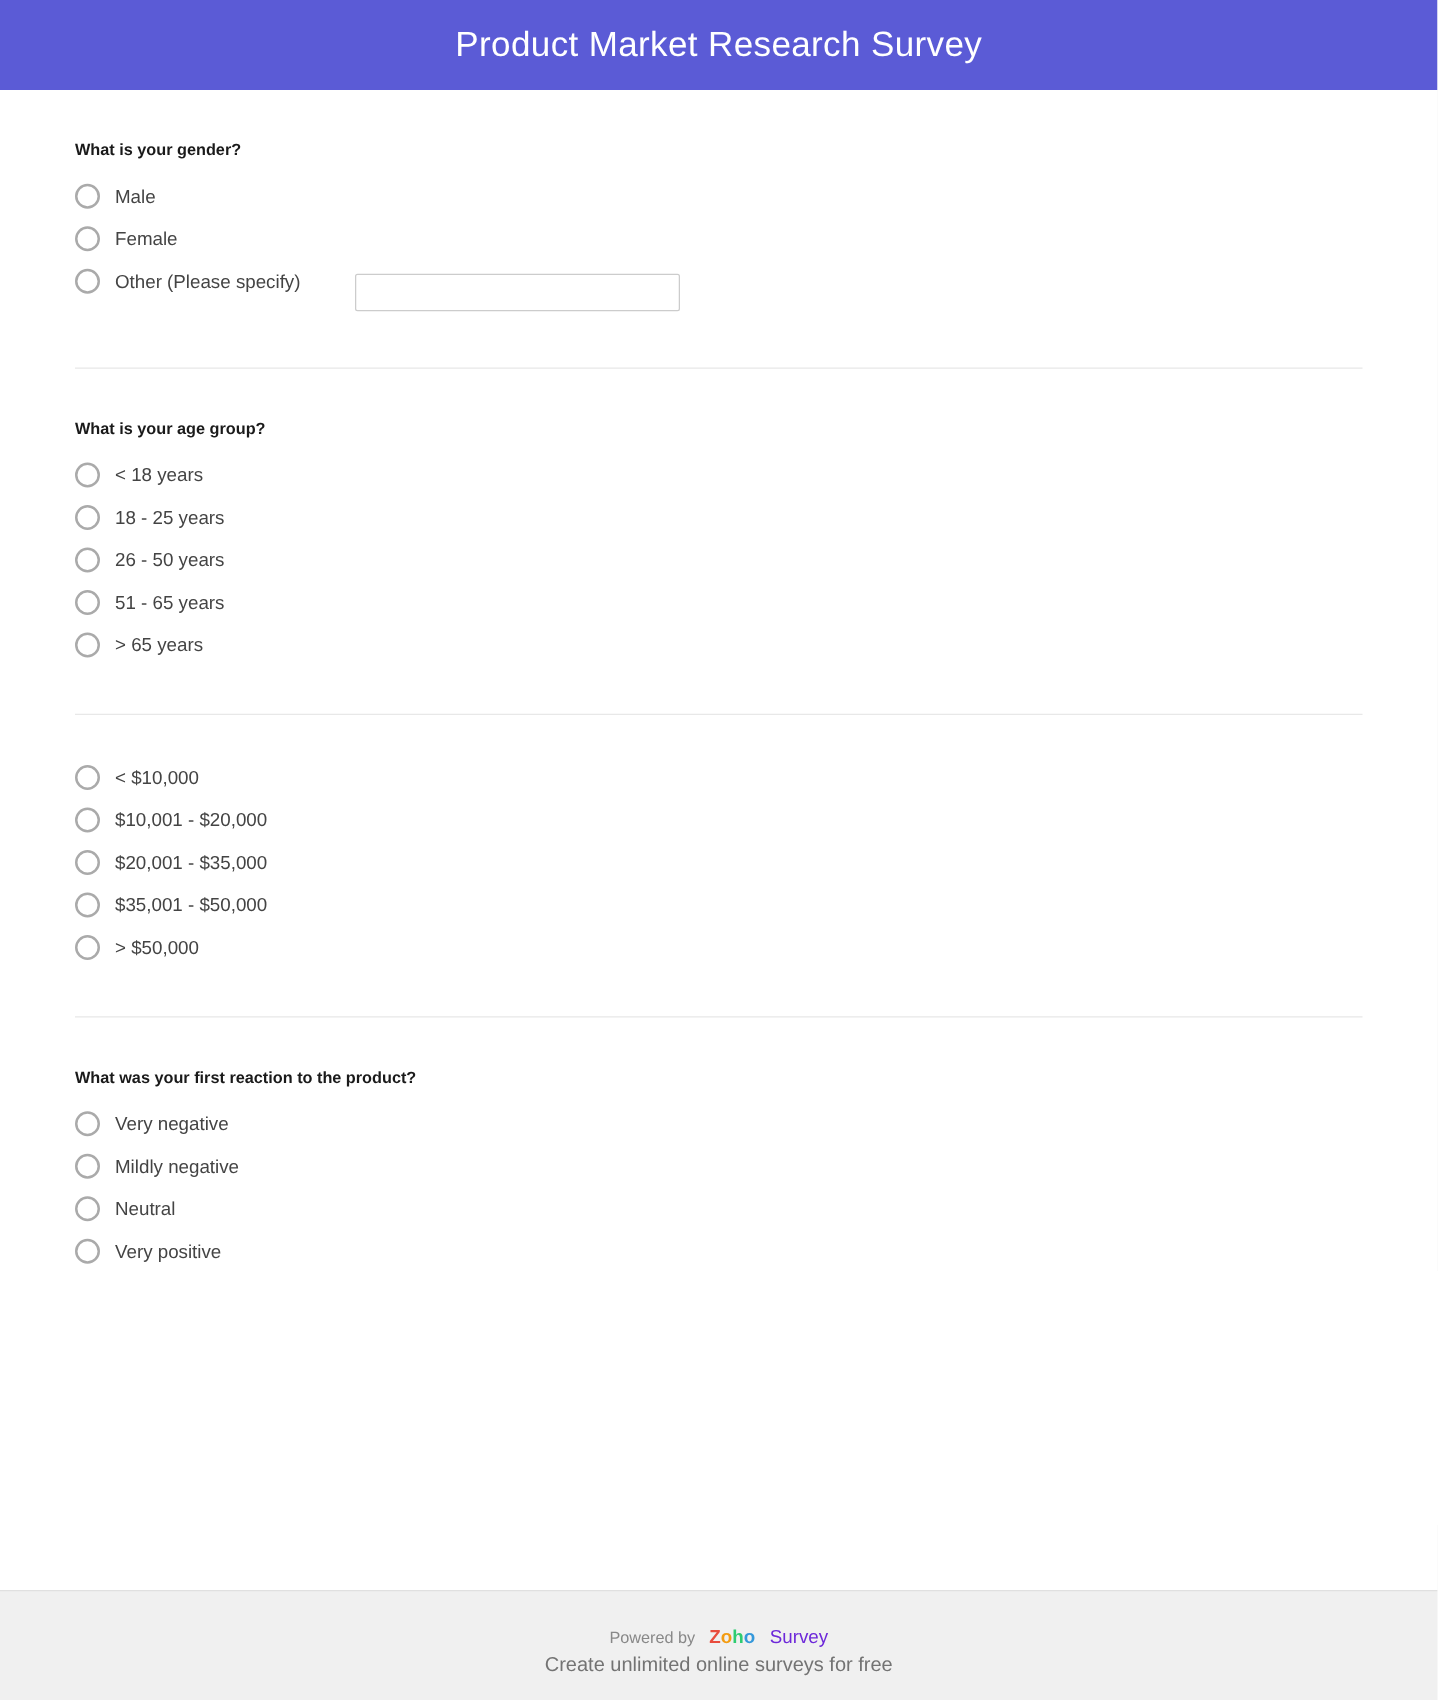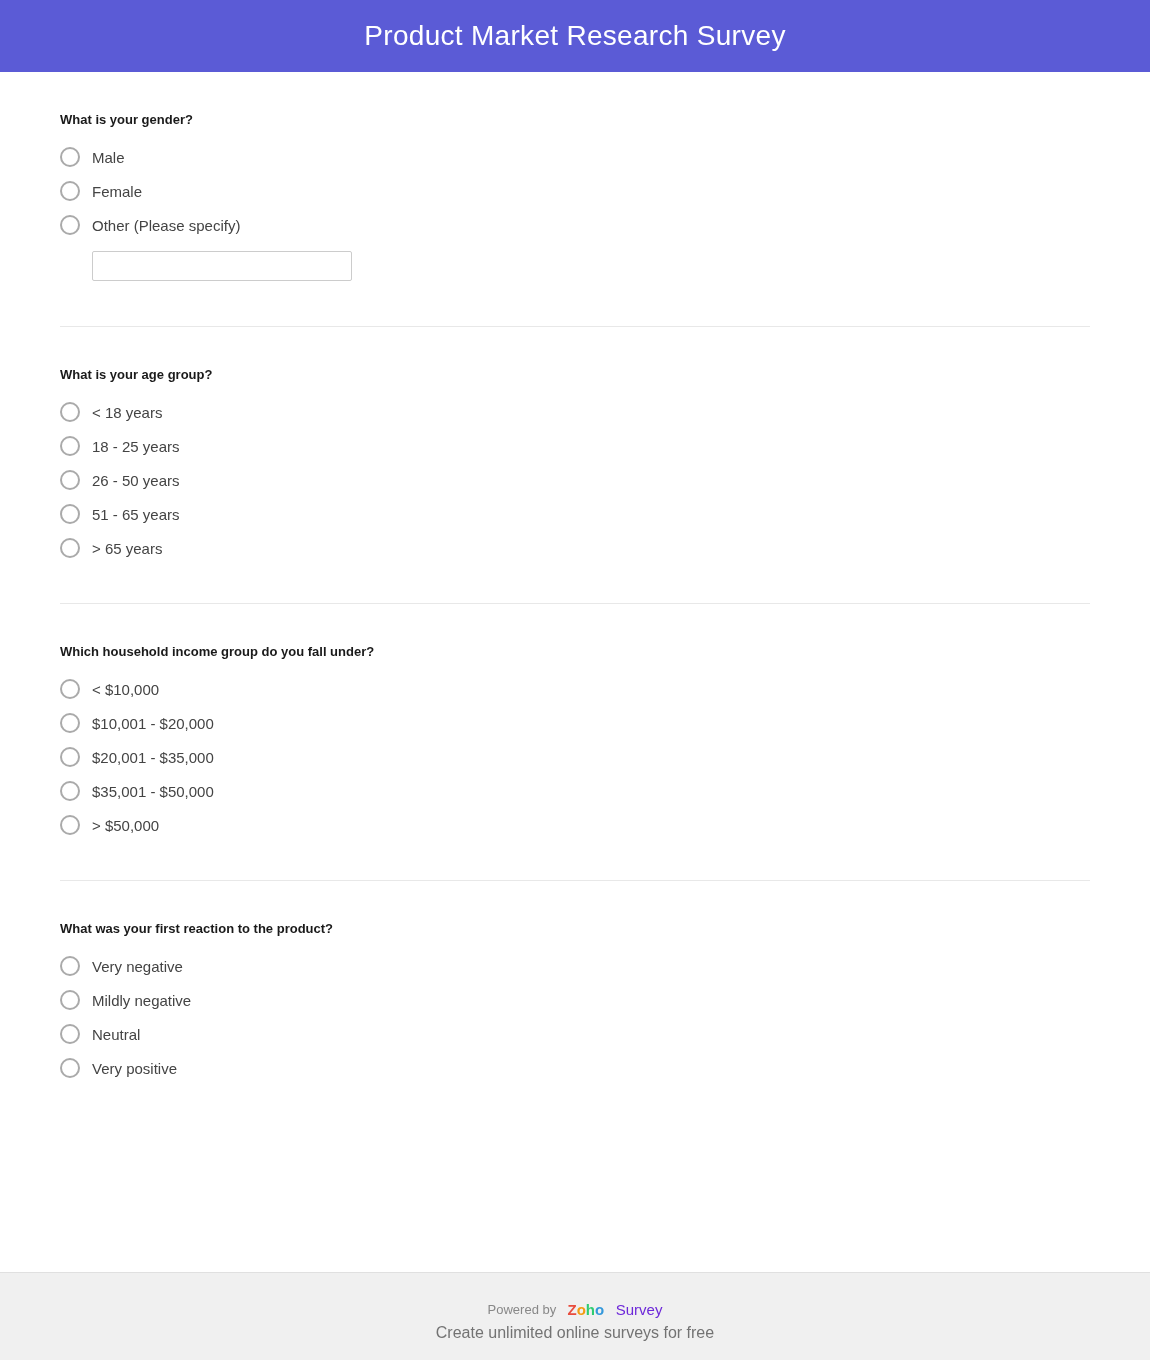--- a/index.html
+++ b/index.html
@@ -160,21 +160,21 @@
     <div class="question-title">What is your gender?</div>
     <ul class="options-list">
       <li class="option-item">
         <input type="radio" name="gender" value="male" class="radio-btn" style="">
         <label class="option-label">Male</label>
       </li>
       <li class="option-item">
         <input type="radio" name="gender" value="female" class="radio-btn" style="">
         <label class="option-label">Female</label>
       </li>
-      <li class="option-item" style="flex-direction: column; align-items: flex-start;">
+      <li class="option-item" style="flex-direction: row; align-items: flex-start;">
         <div style="display: flex; align-items: center; gap: 12px;">
           <input type="radio" name="gender" value="other" class="radio-btn" style="">
           <label class="option-label">Other (Please specify)</label>
         </div>
         <div class="text-input">
           <input type="text" placeholder="" style="">
         </div>
       </li>
     </ul>
   </div>
@@ -203,21 +203,20 @@
       <li class="option-item">
         <input type="radio" name="age" value="over65" class="radio-btn" style="">
         <label class="option-label">&gt; 65 years</label>
       </li>
     </ul>
   </div>
 
   <hr class="divider">
 
   <div class="question-block">
-    <div class="question-title">Which household income group do you fall under?</div>
     <ul class="options-list">
       <li class="option-item">
         <input type="radio" name="income" value="under10k" class="radio-btn" style="">
         <label class="option-label">&lt; $10,000</label>
       </li>
       <li class="option-item">
         <input type="radio" name="income" value="10k_20k" class="radio-btn" style="">
         <label class="option-label">$10,001 - $20,000</label>
       </li>
       <li class="option-item">

